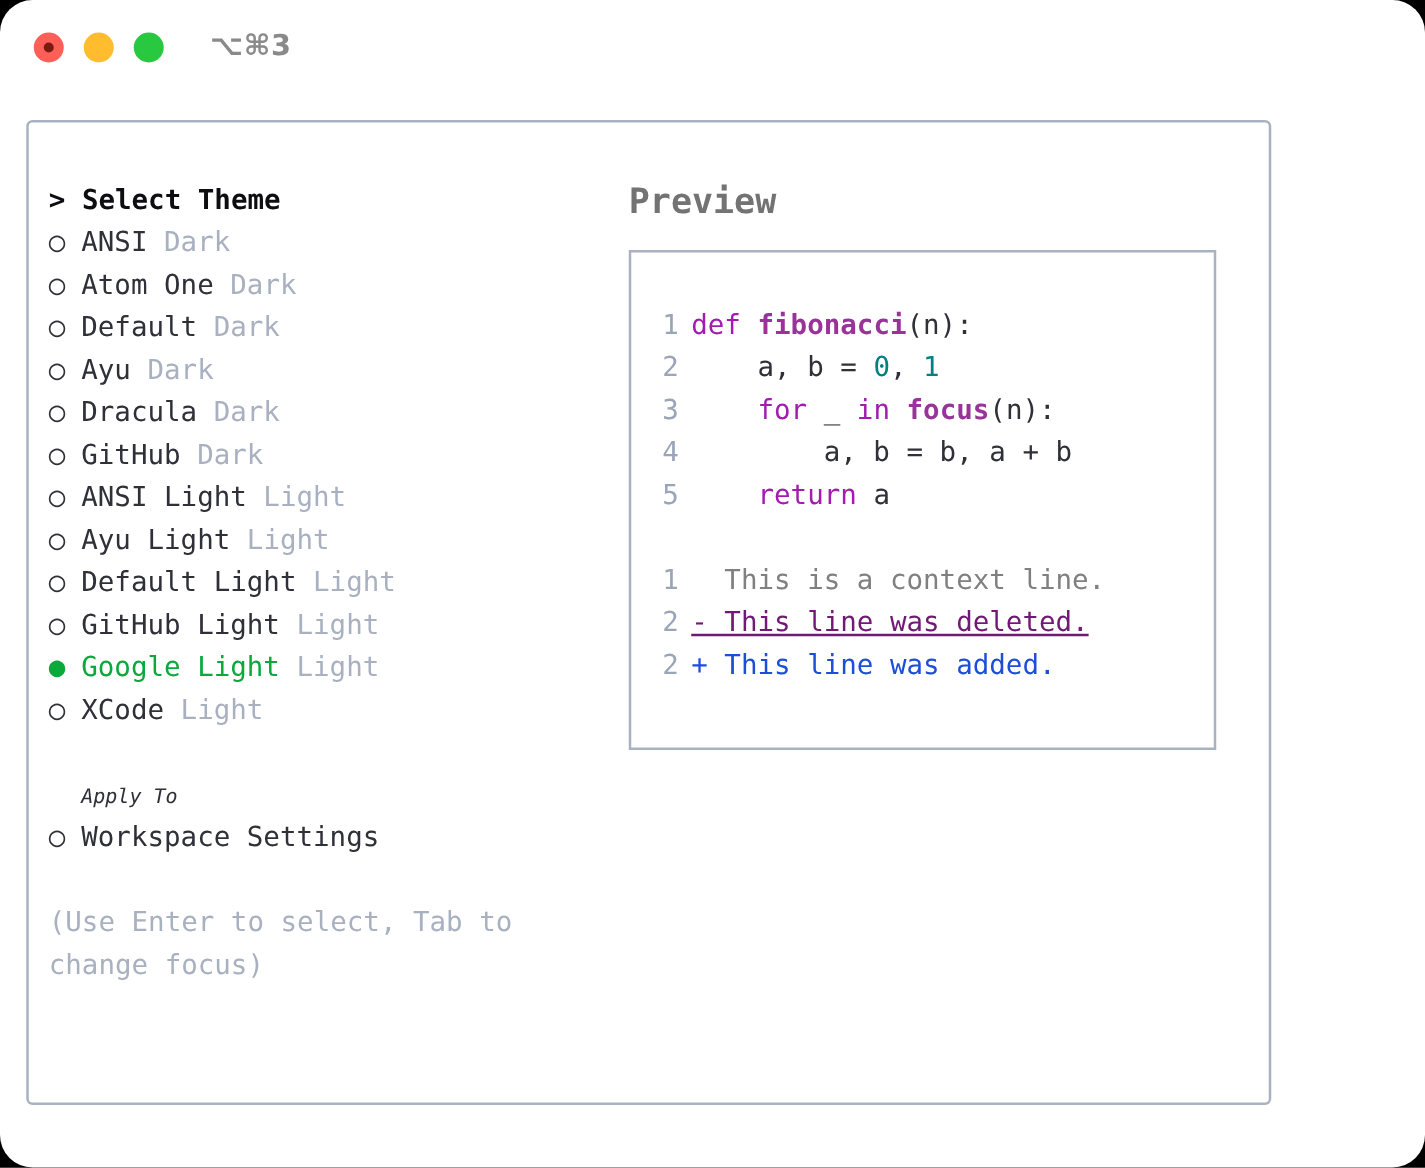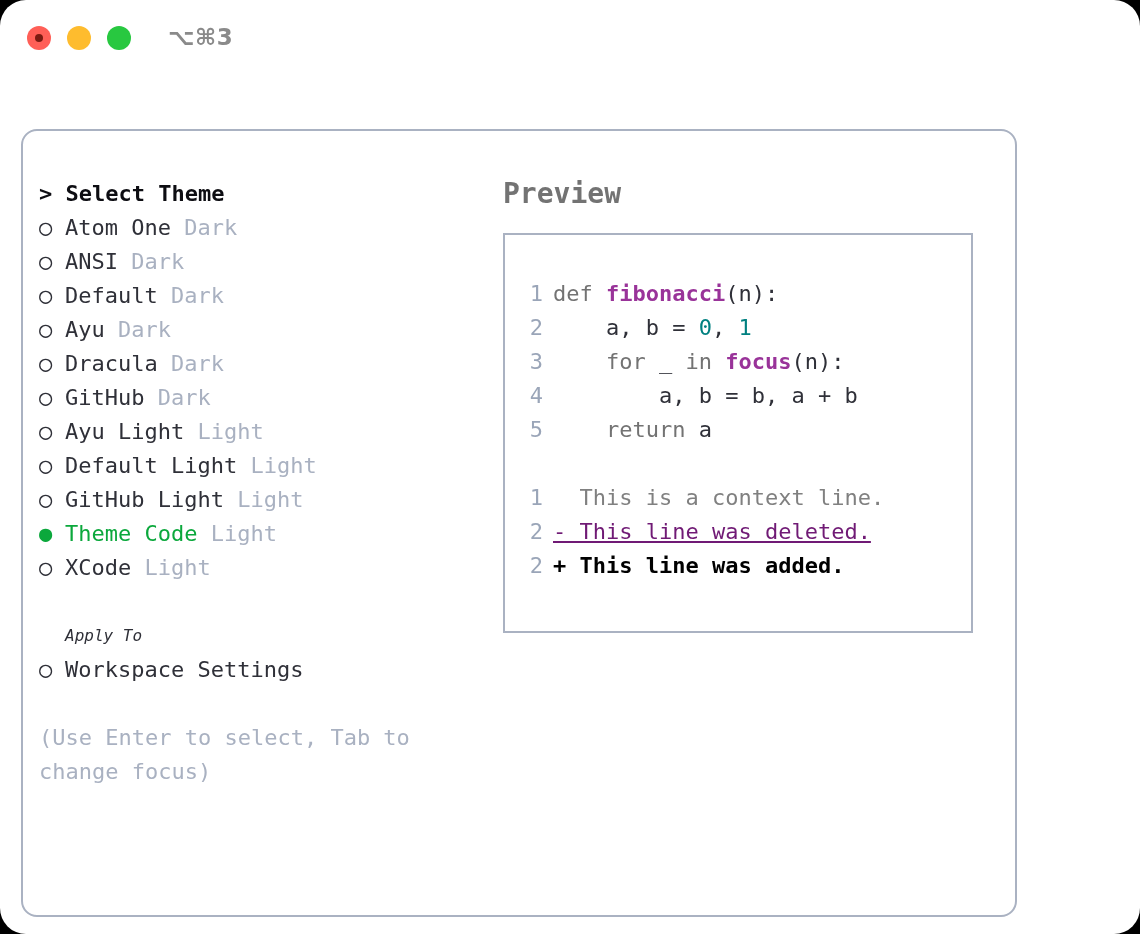--- a/index.html
+++ b/index.html
@@ -65,23 +65,22 @@
     font-family: "DejaVu Sans", sans-serif;
   }
   
   .panel {
     position: absolute;
     left: 21px;
     top: 96px;
     width: 992px;
     height: 784px;
     border: 2px solid #aab2c2;
-    border-radius: 16px;
+    border-radius: 5px;
     background: #ffffff;
-    margin-top: 33px;
   }
   .columns {
     position: absolute;
     left: 0; top: 0;
     width: 100%;
     height: 100%;
   }
   
   .left-col {
     position: absolute;
@@ -166,28 +165,28 @@
     white-space: pre;
     color: #2f3038;
   }
   .lineno {
     display: inline-block;
     width: 24px;
     text-align: right;
     color: #9aa5b8;
     margin-right: 10px;
   }
-  .kw      { color: #737373; }
+  .kw      { color: #a21caf; }
   .fn      { color: #993399; font-weight: bold; }
   .num     { color: #008080; }
   .plain   { color: #2f3038; }
   .diff-gap { height: 34px; }
   .diff-context { color: #808080; }
   .diff-del     { color: #701a75; text-decoration: underline; }
-  .diff-add     { color: #000000; font-weight: bold; }
+  .diff-add     { color: #1d4ed8; }
 </style>
 </head>
 <body>
 
 <div class="app-window">
 
   <div class="titlebar">
     <div class="traffic-lights">
       <span class="tl tl-close"></span>
       <span class="tl tl-min"></span>
@@ -196,30 +195,31 @@
     <div class="window-shortcut">⌥⌘3</div>
   </div>
 
   <div class="panel">
     <div class="columns">
 
       <div class="left-col">
         <div class="section-header"><span>&gt; </span><span>Select Theme</span></div>
 
         <div id="theme-list">
+            <div class="opt-row"><span class="marker">○</span><span class="opt-label">ANSI</span><span class="opt-cat"> Dark</span></div>
             <div class="opt-row"><span class="marker">○</span><span class="opt-label">Atom One</span><span class="opt-cat"> Dark</span></div>
-            <div class="opt-row"><span class="marker">○</span><span class="opt-label">ANSI</span><span class="opt-cat"> Dark</span></div>
             <div class="opt-row"><span class="marker">○</span><span class="opt-label">Default</span><span class="opt-cat"> Dark</span></div>
             <div class="opt-row"><span class="marker">○</span><span class="opt-label">Ayu</span><span class="opt-cat"> Dark</span></div>
             <div class="opt-row"><span class="marker">○</span><span class="opt-label">Dracula</span><span class="opt-cat"> Dark</span></div>
             <div class="opt-row"><span class="marker">○</span><span class="opt-label">GitHub</span><span class="opt-cat"> Dark</span></div>
+            <div class="opt-row"><span class="marker">○</span><span class="opt-label">ANSI Light</span><span class="opt-cat"> Light</span></div>
             <div class="opt-row"><span class="marker">○</span><span class="opt-label">Ayu Light</span><span class="opt-cat"> Light</span></div>
             <div class="opt-row"><span class="marker">○</span><span class="opt-label">Default Light</span><span class="opt-cat"> Light</span></div>
             <div class="opt-row"><span class="marker">○</span><span class="opt-label">GitHub Light</span><span class="opt-cat"> Light</span></div>
-            <div class="opt-row"><span class="marker selected">●</span><span class="opt-label selected">Theme Code</span><span class="opt-cat"> Light</span></div>
+            <div class="opt-row"><span class="marker selected">●</span><span class="opt-label selected">Google Light</span><span class="opt-cat"> Light</span></div>
             <div class="opt-row"><span class="marker">○</span><span class="opt-label">XCode</span><span class="opt-cat"> Light</span></div>
           </div>
 
         <div class="spacer-row"></div>
 
         <div class="subsection-header">Apply To</div>
 
         <div id="apply-list">
             <div class="opt-row"><span class="marker">○</span><span class="opt-label">Workspace Settings</span></div>
           </div>

